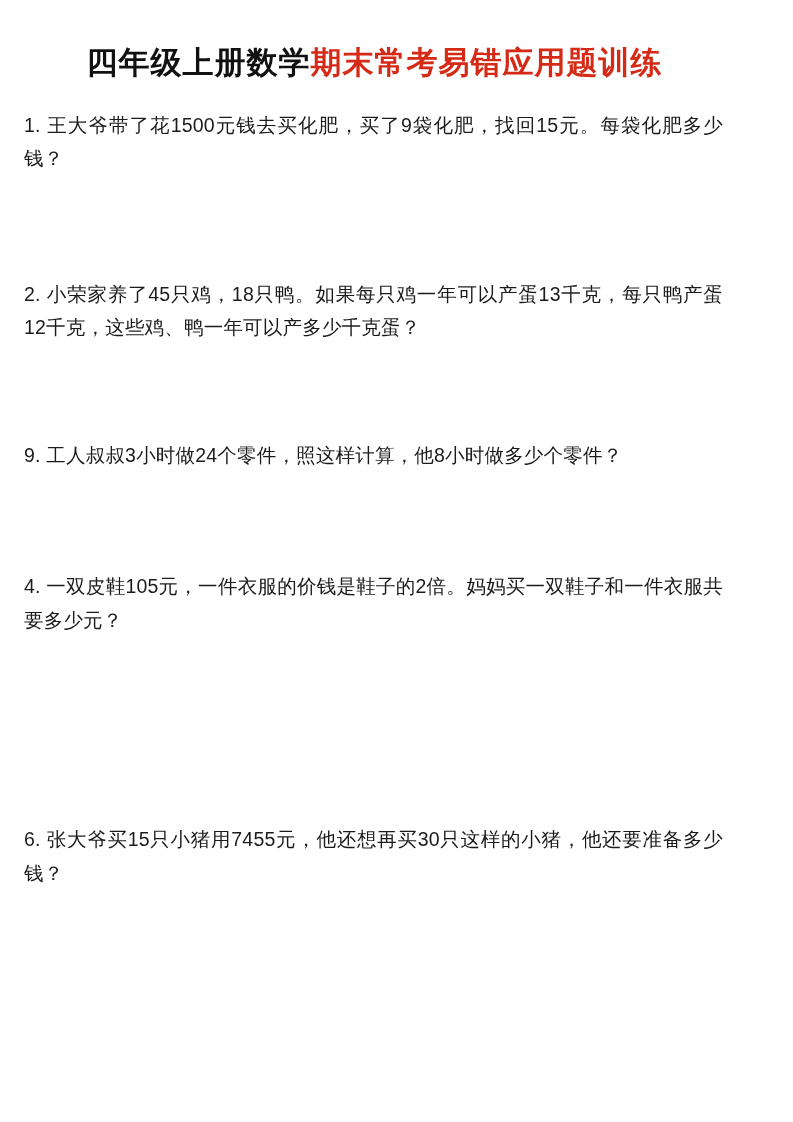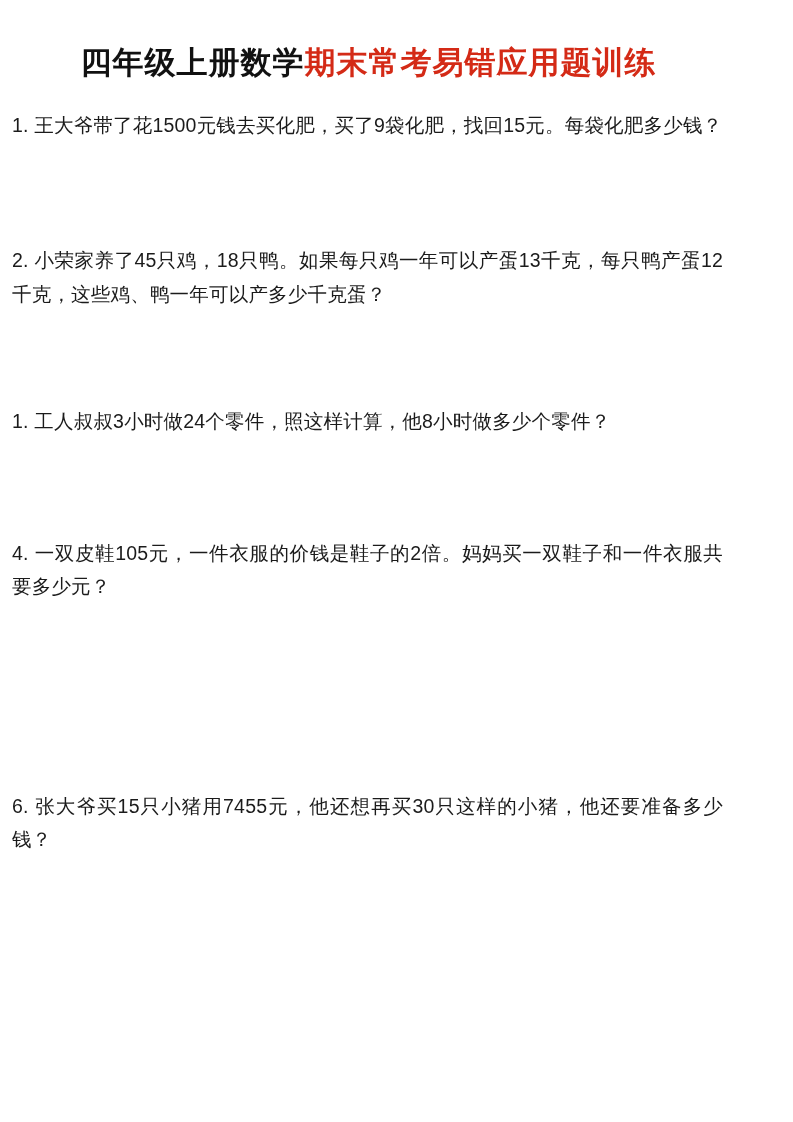--- a/index.html
+++ b/index.html
@@ -11,21 +11,21 @@
     width: 793px;
     height: 1122px;
     font-family: "Liberation Sans", "DejaVu Sans", sans-serif;
     color: #1a1a1a;
     overflow: hidden;
   }
   .page {
     width: 753px;
     height: 1122px;
     box-sizing: border-box;
-    padding: 44px 26px 0 10px;
+    padding: 44px 26px 0 22px;
     position: relative;
   }
   .title {
     text-align: center;
     font-size: 31px;
     font-weight: bold;
     letter-spacing: 1px;
     line-height: 1.25;
     margin: 0 0 26px 0;
     white-space: nowrap;
@@ -64,21 +64,21 @@
   </h1>
 
   <div class="problems">
 
     <p class="problem">1. 王大爷带了花1500元钱去买化肥，买了9袋化肥，找回15元。每袋化肥多少钱？</p>
     <div class="spacer-sm"></div>
 
     <p class="problem">2. 小荣家养了45只鸡，18只鸭。如果每只鸡一年可以产蛋13千克，每只鸭产蛋12千克，这些鸡、鸭一年可以产多少千克蛋？</p>
     <div class="spacer-md"></div>
 
-    <p class="problem">1. 工人叔叔3小时做24个零件，照这样计算，他8小时做多少个零件？</p>
+    <p class="problem">9. 工人叔叔3小时做24个零件，照这样计算，他8小时做多少个零件？</p>
     <div class="spacer-lg"></div>
 
     <p class="problem">4. 一双皮鞋105元，一件衣服的价钱是鞋子的2倍。妈妈买一双鞋子和一件衣服共要多少元？</p>
     <div class="spacer-sm"></div>
 
     <div class="spacer-xl"></div>
 
     <p class="problem">6. 张大爷买15只小猪用7455元，他还想再买30只这样的小猪，他还要准备多少钱？</p>
 
   </div>

